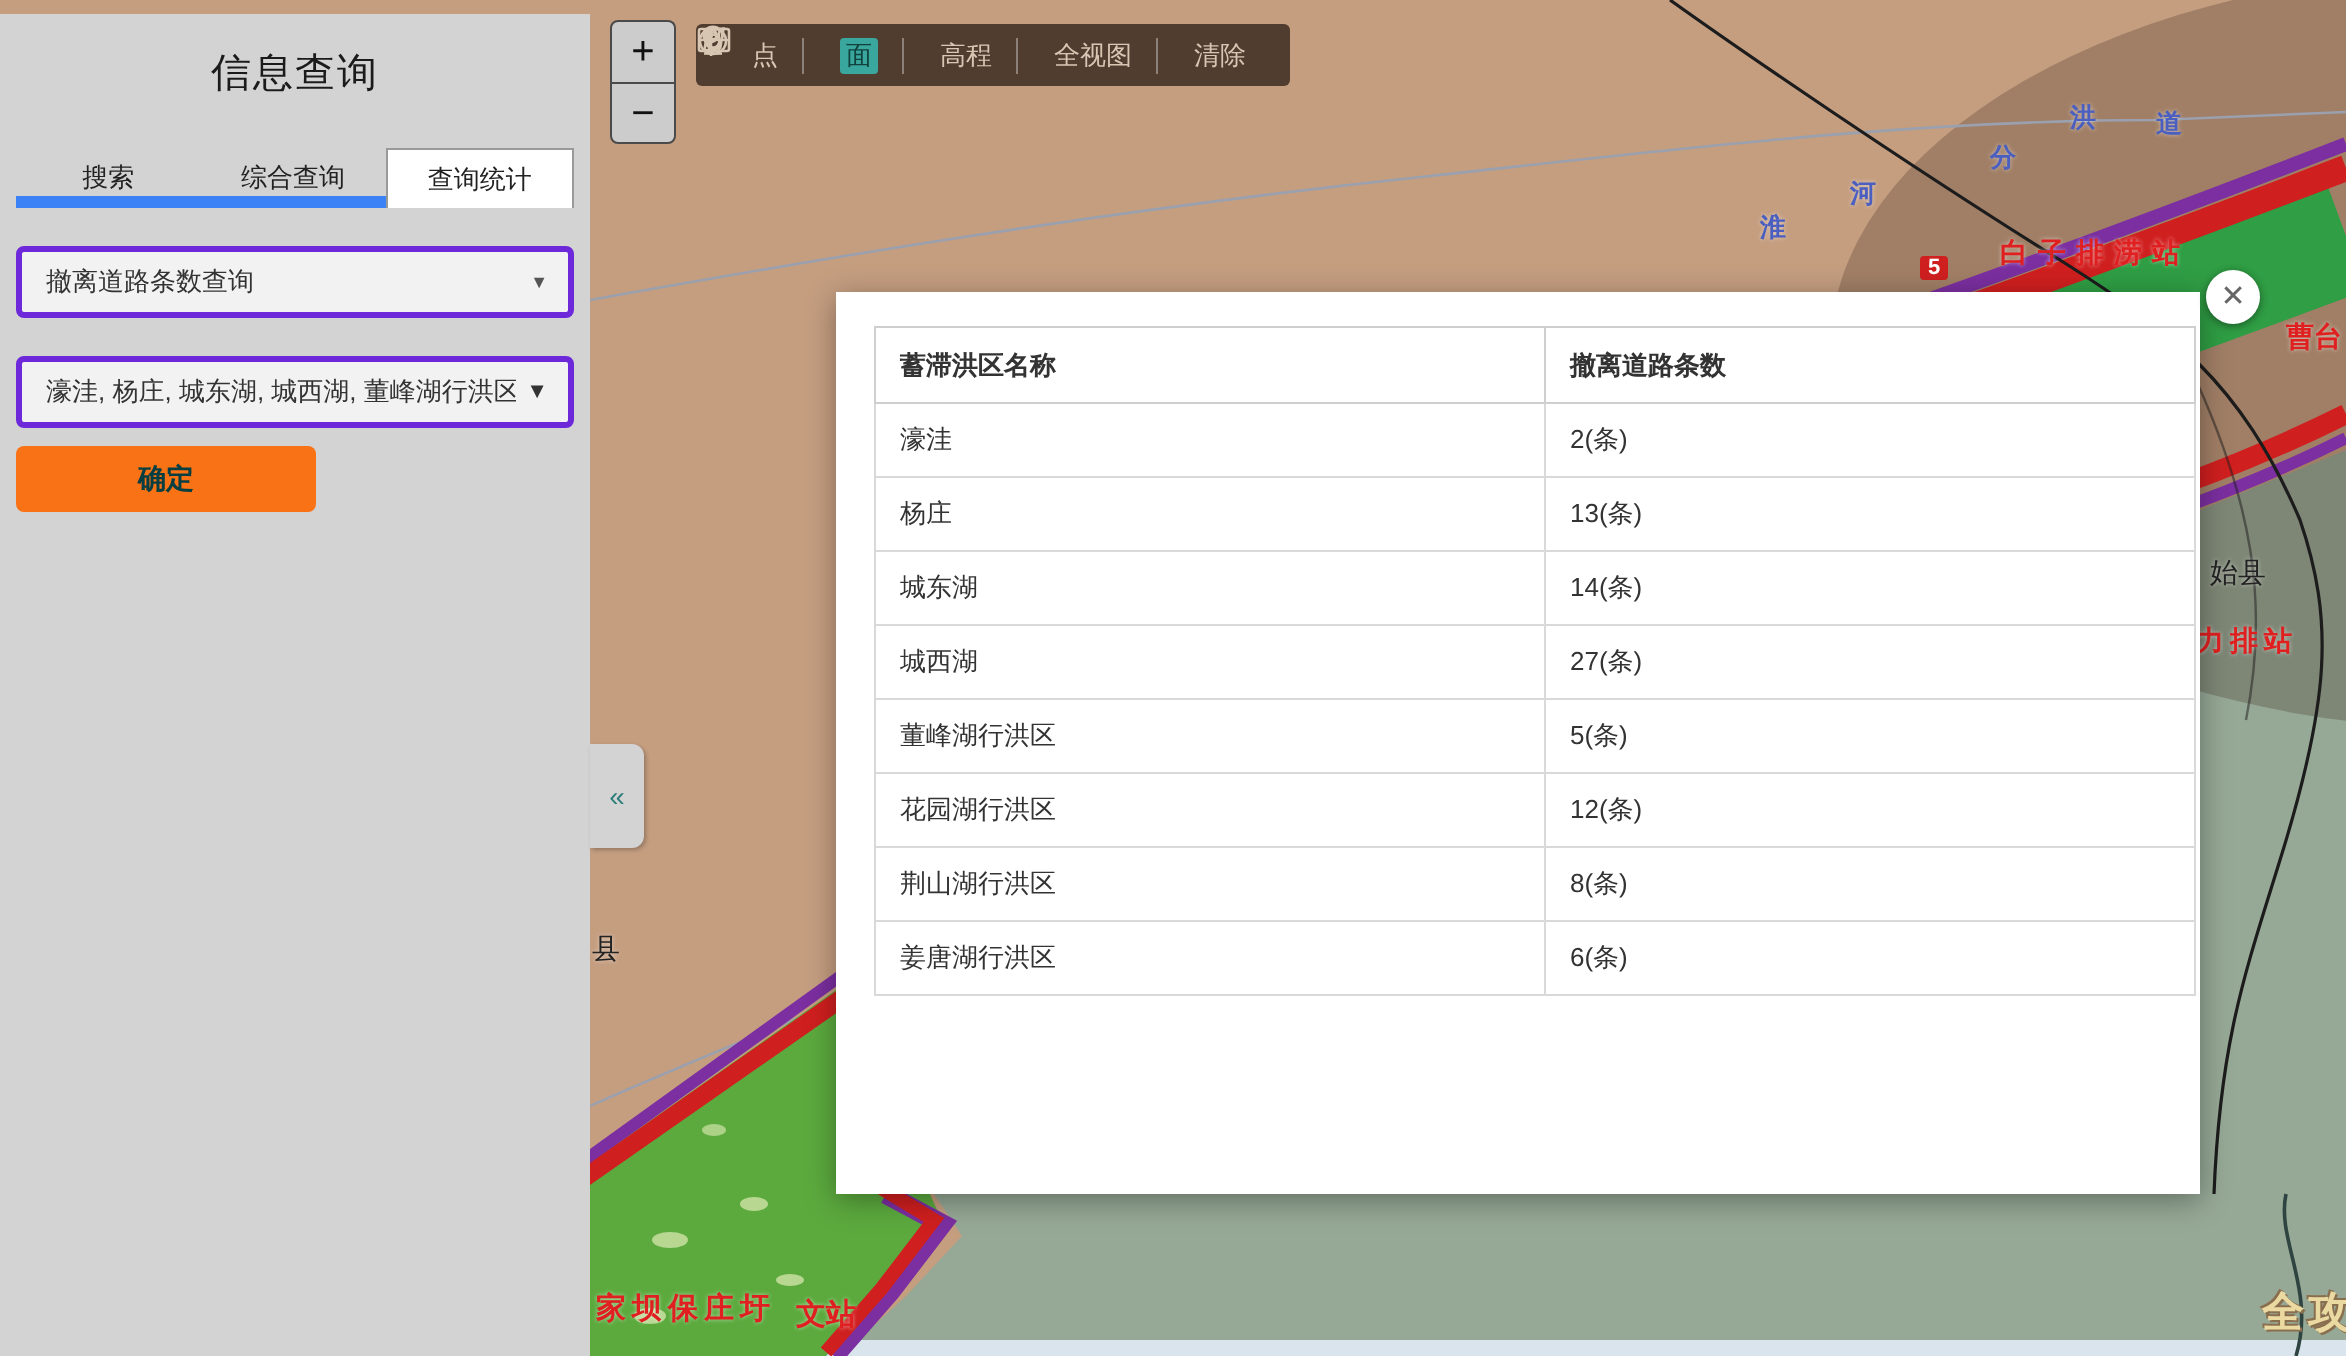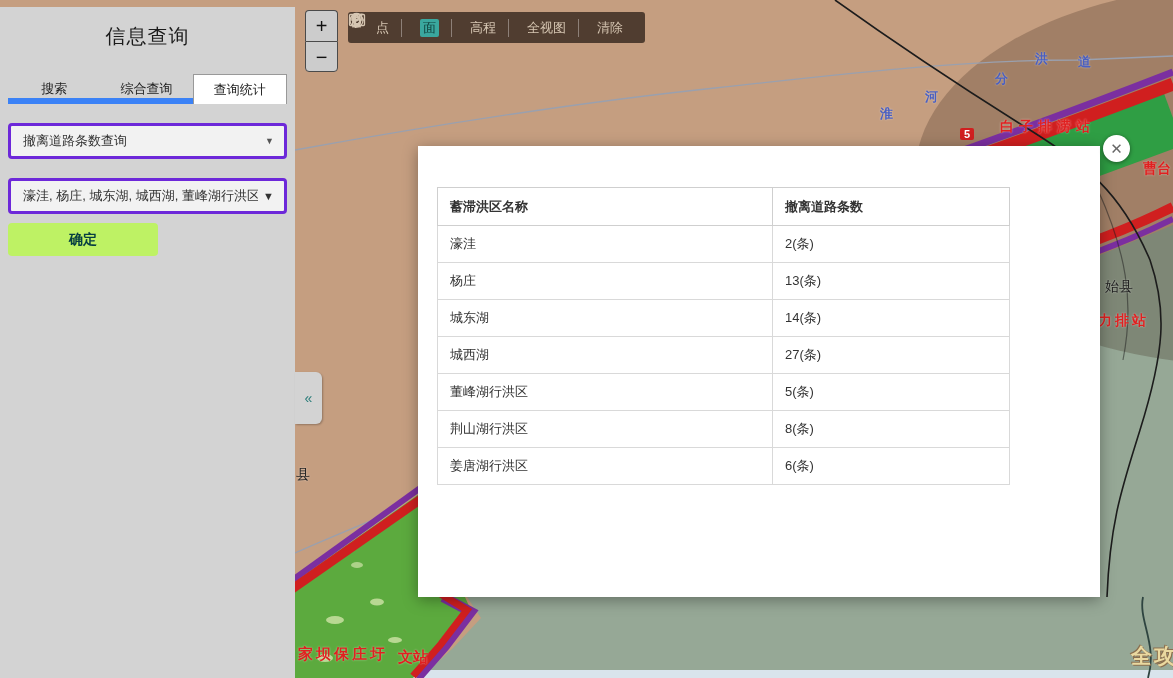--- a/index.html
+++ b/index.html
@@ -15,21 +15,21 @@
   .tab { flex:1; text-align:center; font-size:13px; color:#222; line-height:29px;
          border-bottom:6px solid #3b82f6; cursor:pointer; }
   .tab.active { border:1px solid #999; border-bottom:none; background:#ffffff; }
   .sel { position:relative; margin-top:19px; height:36px; background:#f2f2f2;
          border:3px solid #6d28d9; border-radius:4px; display:flex; align-items:center;
          padding:0 26px 0 12px; font-size:13px; color:#333; cursor:pointer; }
   .sel .val { white-space:nowrap; overflow:hidden; flex:1; }
   .sel .caret { position:absolute; right:10px; top:50%; transform:translateY(-50%);
                 font-size:9px; color:#555; }
   .sel .caret.big { font-size:11px; color:#333; }
-  .confirm { margin-top:9px; width:150px; height:33px; background:#bef264; border:none;
+  .confirm { margin-top:9px; width:150px; height:33px; background:#f97316; border:none;
              border-radius:4px; font-size:14px; color:#063e41; font-weight:bold; cursor:pointer;
              font-family:inherit; }
   .collapse { position:absolute; left:295px; top:372px; width:27px; height:52px;
               background:#d3d3d3; border-radius:0 6px 6px 0; z-index:6;
               display:flex; align-items:center; justify-content:center;
               color:#2a7d7a; font-size:14px; cursor:pointer; box-shadow:1px 1px 2px rgba(0,0,0,.25); }
 
   
   .map { position:absolute; left:295px; top:0; width:878px; height:678px; background:#c59e80; }
   .map svg { position:absolute; left:0; top:0; }
@@ -58,22 +58,22 @@
   .tsep { width:1px; height:18px; background:rgba(255,255,255,.35); }
   .tlabel.selected { background:#3aa79e; color:#10413d; padding:0 3px; border-radius:2px; }
 
   
   .modal { position:absolute; left:418px; top:146px; width:682px; height:451px; background:#fff;
            z-index:10; box-shadow:0 3px 14px rgba(0,0,0,.35); }
   .modal-close { position:absolute; top:-11px; right:-30px; width:27px; height:27px;
                  background:#fff; border:none; border-radius:50%; color:#666; font-size:15px;
                  font-weight:bold; line-height:27px; text-align:center; cursor:pointer;
                  box-shadow:0 1px 4px rgba(0,0,0,.45); font-family:inherit; }
-  .qtable { position:absolute; left:19px; top:17px; width:573px; border-collapse:collapse;
-            font-size:13px; color:#333;margin-top:24px; }
+  .qtable { position:absolute; left:19px; top:17px; width:661px; border-collapse:collapse;
+            font-size:13px; color:#333; }
   .qtable th, .qtable td { border:1px solid #d9d9d9; text-align:left; padding:0 12px;
                            height:37px; font-weight:normal; }
   .qtable th { font-weight:bold; height:38px; border-color:#cfcfcf; }
   .qtable th:first-child, .qtable td:first-child { width:335px; }
 </style>
 </head>
 <body>
 
 <div class="stage">
 
@@ -238,20 +238,24 @@
           </tr>
           <tr>
             <td>城西湖</td>
             <td>27(条)</td>
           </tr>
           <tr>
             <td>董峰湖行洪区</td>
             <td>5(条)</td>
           </tr>
           <tr>
+            <td>花园湖行洪区</td>
+            <td>12(条)</td>
+          </tr>
+          <tr>
             <td>荆山湖行洪区</td>
             <td>8(条)</td>
           </tr>
           <tr>
             <td>姜唐湖行洪区</td>
             <td>6(条)</td>
           </tr>
         </tbody>
     </table>
   </div>

